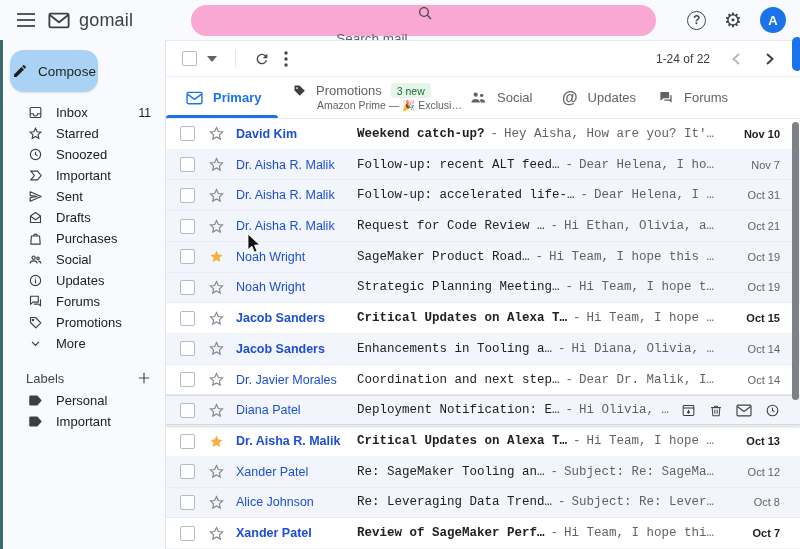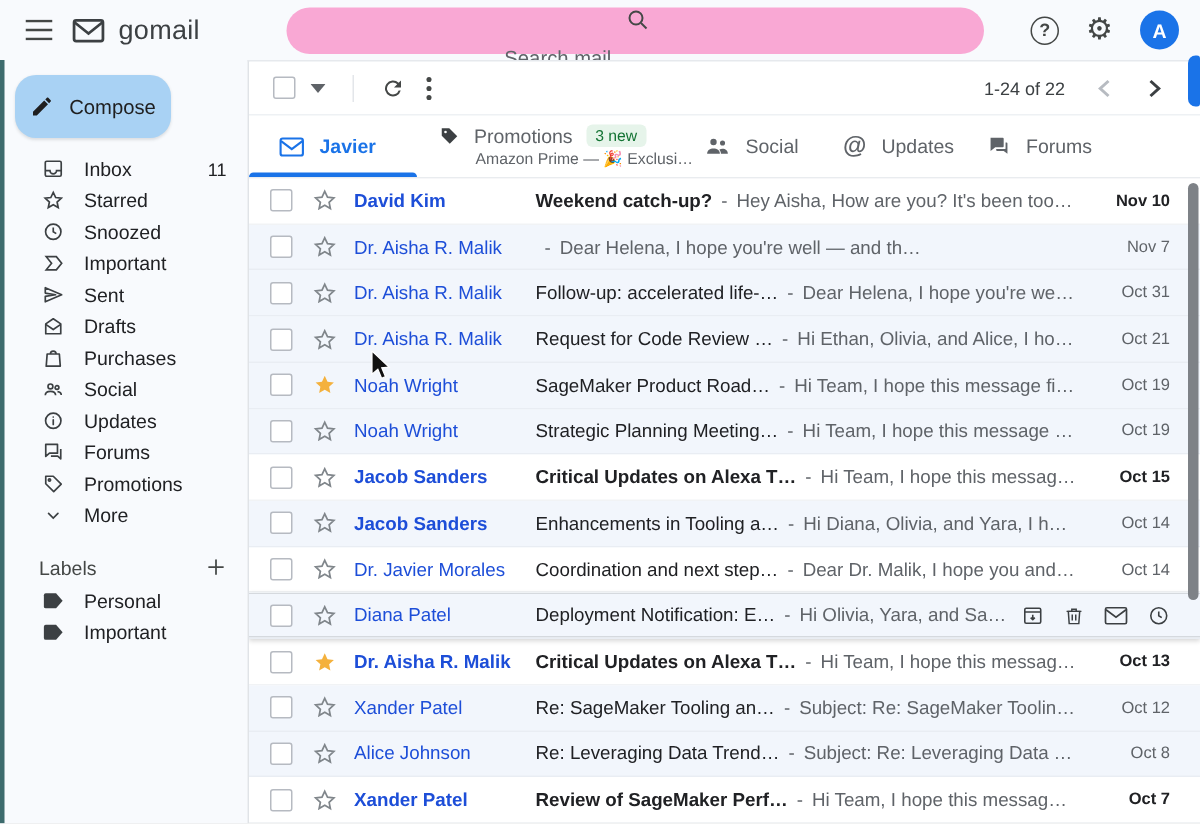--- a/index.html
+++ b/index.html
@@ -28,21 +28,21 @@
     font-size:12px; font-weight:700; color:#444746; display:flex; align-items:center; justify-content:center; }
   .gear-glyph { font-size:20px; color:#444746; line-height:1; }
   .avatar { width:26px; height:26px; border-radius:50%; background:#1a73e8; color:#fff;
     font-size:13px; font-weight:700; display:flex; align-items:center; justify-content:center; }
   
   .body { display:flex; height:509px; }
   .left-strip { position:absolute; left:0; top:40px; bottom:0; width:3px; background:#3d6b6d; z-index:5; }
   
   .sidebar { width:165px; padding-top:8px; flex-shrink:0; }
   .compose {
-    margin:2px 0 10px 10px; width:104px; height:42px; border:none; border-radius:14px;
+    margin:2px 0 10px 10px; width:88px; height:42px; border:none; border-radius:14px;
     background:#a9d2f4; display:flex; align-items:center; justify-content:center; gap:10px;
     font-family:"Liberation Sans", sans-serif; font-size:13.5px; color:#1f1f1f; cursor:pointer;
     box-shadow:0 1px 2px rgba(60,64,67,.15);
   }
   .nav-item { height:21px; display:flex; align-items:center; padding:0 14px 0 28px; gap:13px;
     font-size:13px; color:#202124; cursor:pointer; }
   .nav-item .cnt { margin-left:auto; font-size:12px; color:#202124; }
   .labels-hdr { margin-top:12px; height:24px; display:flex; align-items:center;
     padding:0 14px 0 26px; font-size:13px; color:#444746; }
   .labels-hdr .plus { margin-left:auto; cursor:pointer; display:flex; }
@@ -72,21 +72,21 @@
   
   .rows { flex:1; display:flex; flex-direction:column; overflow:hidden; }
   .row { flex:1; display:flex; align-items:center; padding:0 20px 0 14px; background:#fff;
     border-bottom:1px solid #f1f3f5; font-size:12.5px; cursor:pointer; min-width:0; }
   .row.t { background:#f2f6fc; border-bottom-color:#e9edf3; }
   .row.hover { box-shadow:inset 0 1px 0 #d5d9de, inset 0 -1px 0 #d5d9de, 0 1px 3px rgba(32,33,36,.18); position:relative; z-index:2; }
   .row .cb { margin-right:13px; }
   .star { margin-right:11px; display:flex; flex-shrink:0; }
   .sender { width:121px; flex-shrink:0; white-space:nowrap; overflow:hidden; color:#1d4ed8; }
   .bs .sender { font-weight:700; }
-  .sline { flex:1; display:flex; min-width:0; align-items:center; }
+  .sline { flex:1; display:flex; min-width:0; align-items:center;font-family:Liberation Mono, monospace; }
   .subject { white-space:nowrap; flex-shrink:0; color:#202124; }
   .bj .subject { font-weight:700; }
   .sep { margin:0 6px; color:#5f6368; }
   .snippet { flex:1; white-space:nowrap; overflow:hidden; text-overflow:ellipsis; color:#5f6368; }
   .date { width:62px; flex-shrink:0; text-align:right; font-size:11px; color:#5f6368; }
   .bj .date { color:#202124; font-weight:700; }
   .actions { margin-left:auto; display:flex; gap:13px; padding-left:8px; flex-shrink:0; }
   .actions .iconbtn { padding:0; }
   
   .scroll-gray { position:absolute; right:1px; top:122px; width:7px; height:278px;
@@ -339,21 +339,21 @@
       </div>
 
       <div class="tabs">
         <div class="tab tab-primary">
           <span>
               <svg width="17" height="14" viewBox="0 0 24 19" fill="none" stroke="#1a73e8" stroke-width="2">
                 <rect x="1.5" y="1.5" width="21" height="16" rx="2"></rect>
                 <path d="M2 4l10 7.5L22 4"></path>
               </svg>
             </span>
-          <span>Javier</span>
+          <span>Primary</span>
           <span class="underline"></span>
         </div>
         <div class="tab tab-promos">
           <div class="line1">
             <span>
                 <svg width="15" height="15" viewBox="0 0 24 24">
                   <path d="M4 12V4h8l8.5 8.5-8 8z" fill="#3c4043"></path>
                   <circle cx="8" cy="8" r="1.4" fill="#fff"></circle>
                 </svg>
               </span>
@@ -408,20 +408,21 @@
 
         <div class="row t">
           <span class="cb"></span>
           <span class="star">
               <svg width="17" height="17" viewBox="0 0 24 24" fill="none" stroke="#80868b" stroke-width="1.6">
                 <path d="M12 3.6l2.6 5.5 6 .7-4.5 4.1 1.2 5.9-5.3-3-5.3 3 1.2-5.9L3.4 9.8l6-.7z"></path>
               </svg>
             </span>
           <span class="sender">Dr. Aisha R. Malik</span>
           <span class="sline">
+              <span class="subject">Follow-up: recent ALT feed…</span>
               <span class="sep">-</span>
               <span class="snippet">Dear Helena, I hope you're well — and th…</span>
             </span>
           <span class="date">Nov 7</span>
         </div>
 
         <div class="row t">
           <span class="cb"></span>
           <span class="star">
               <svg width="17" height="17" viewBox="0 0 24 24" fill="none" stroke="#80868b" stroke-width="1.6">

